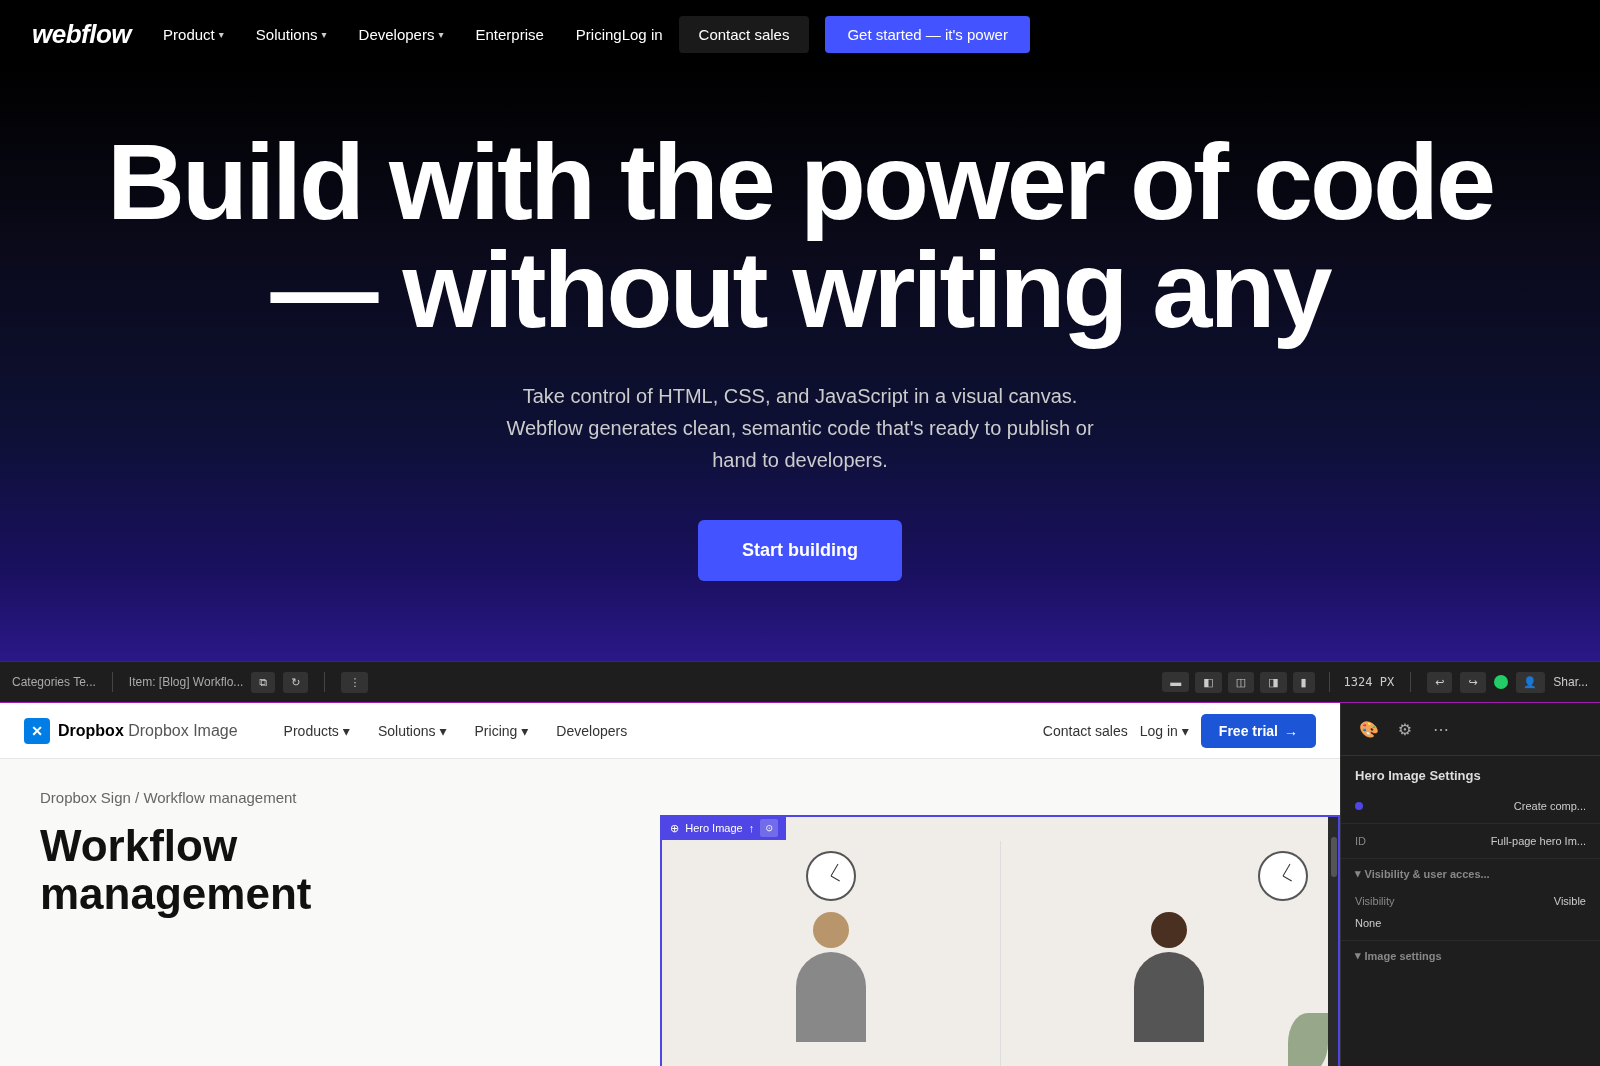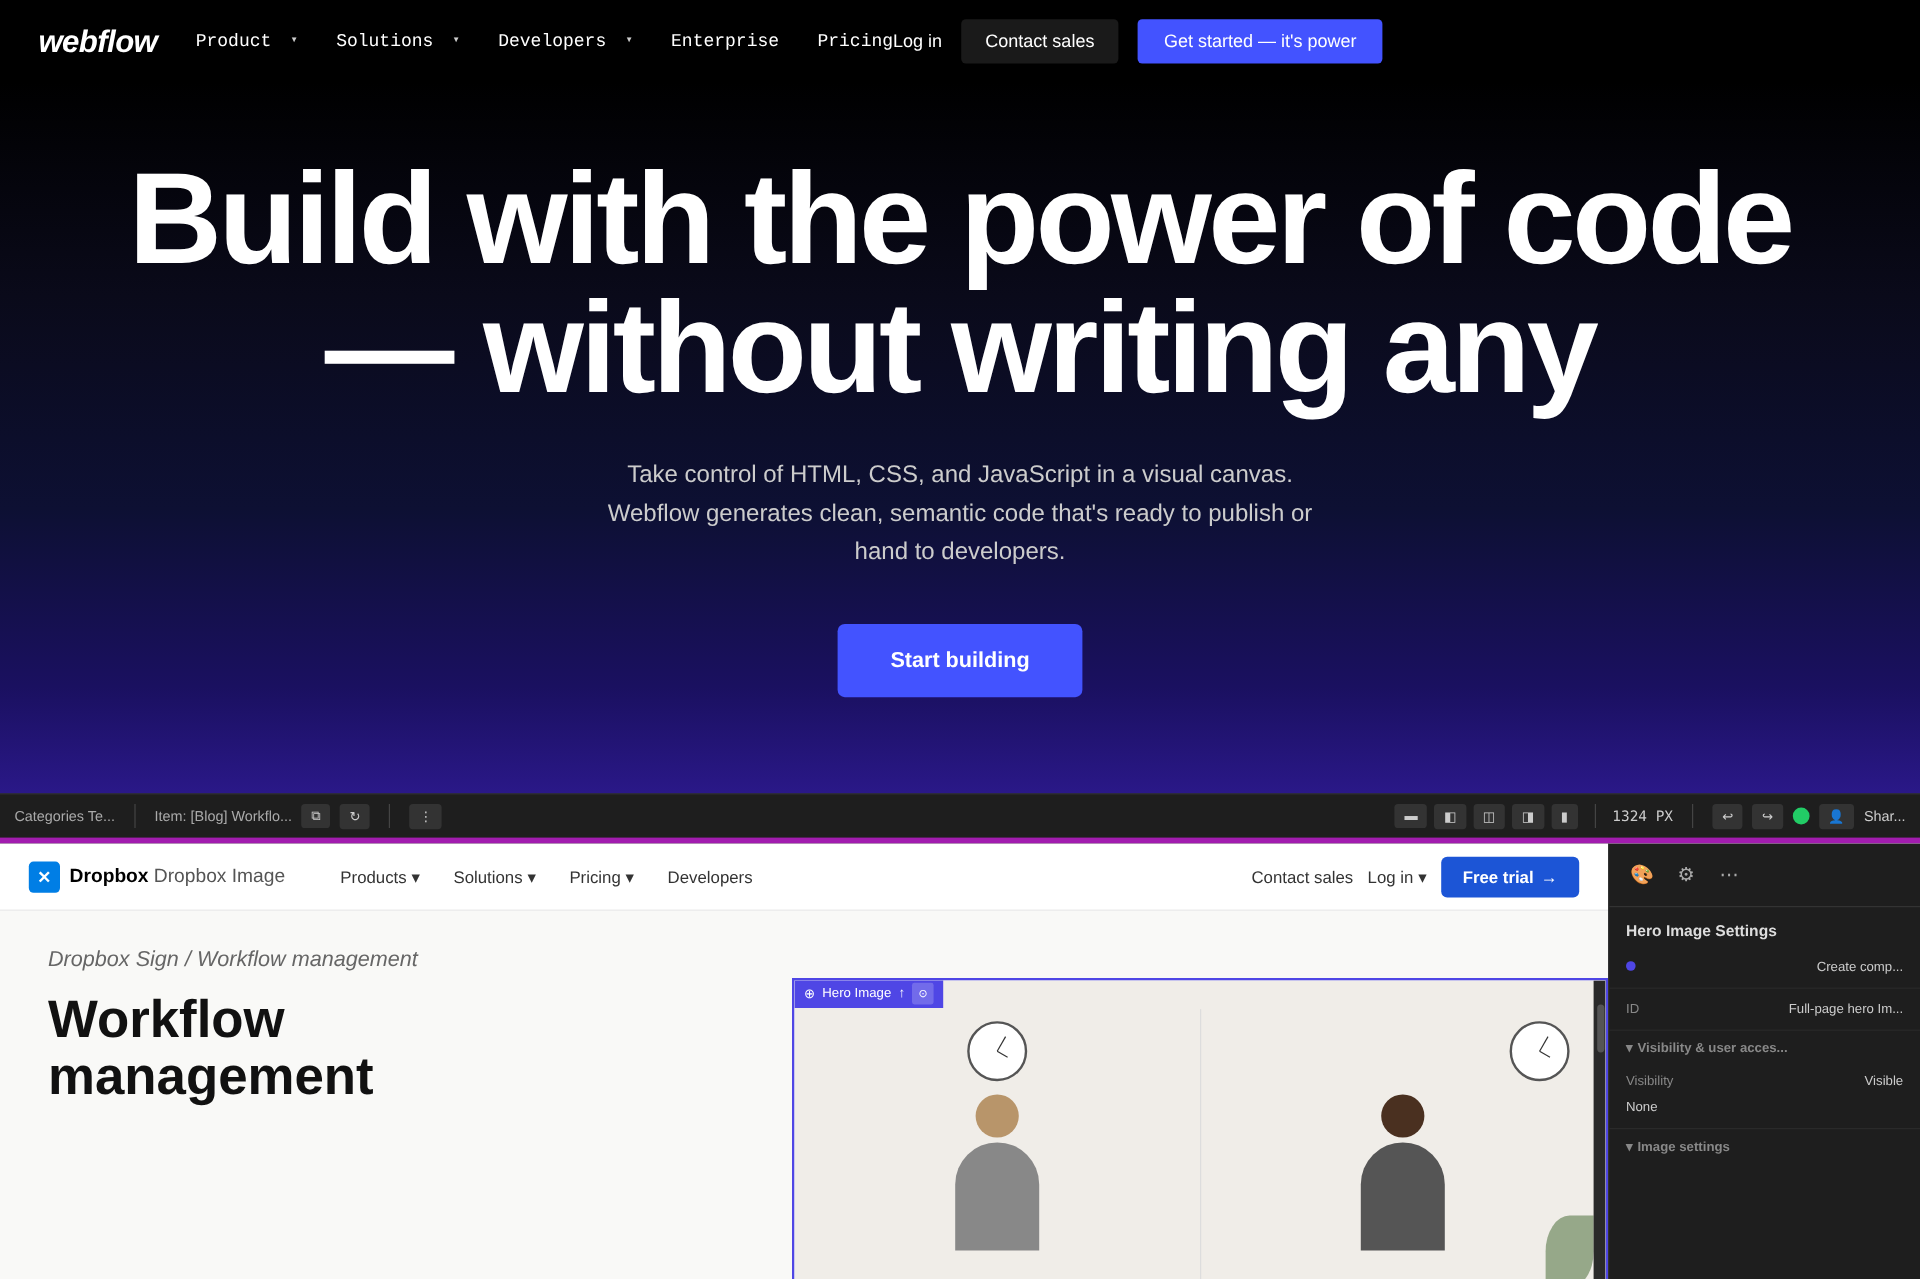--- a/index.html
+++ b/index.html
@@ -24,24 +24,23 @@
       color: #fff;
       font-style: italic;
       letter-spacing: -0.5px;
     }
     .nav-item {
       color: #fff;
       font-size: 15px;
       font-weight: 500;
       display: flex;
       align-items: center;
-      gap: 16px;
+      gap: 4px;
       cursor: pointer;
       text-decoration: none;
-      font-family: Liberation Mono, monospace;
     }
     .nav-item .chevron { font-size: 10px; opacity: 0.8; }
     .nav-login {
       color: #fff;
       font-size: 15px;
       font-weight: 500;
       cursor: pointer;
       background: none;
       border: none;
     }
@@ -108,21 +107,21 @@
 
     
     .canvas-toolbar {
       background: #1e1e1e;
       height: 42px;
       display: flex;
       align-items: center;
       padding: 0 12px;
       gap: 8px;
       border-top: 1px solid #333;
-      border-bottom: 5px solid #a21caf;
+      border-bottom: 1px solid #a21caf;
     }
     .toolbar-breadcrumb {
       color: #aaa;
       font-size: 12px;
       white-space: nowrap;
     }
     .toolbar-divider { width: 1px; height: 20px; background: #444; margin: 0 8px; }
     .toolbar-spacer { flex: 1; }
     .toolbar-icons { display: flex; align-items: center; gap: 6px; }
     .toolbar-icon-btn {
@@ -255,24 +254,23 @@
 
     
     .dropbox-page {
       background: #f9f9f7;
       padding: 30px 40px;
       height: calc(100% - 56px);
       overflow: hidden;
       position: relative;
     }
     .dropbox-breadcrumb {
-      font-size: 18px;
+      font-size: 15px;
       color: #666;
       margin-bottom: 16px;
-      font-style: italic;
     }
     .dropbox-page-title {
       font-size: 44px;
       font-weight: 800;
       color: #111;
       max-width: 380px;
       line-height: 1.1;
     }
 
     

